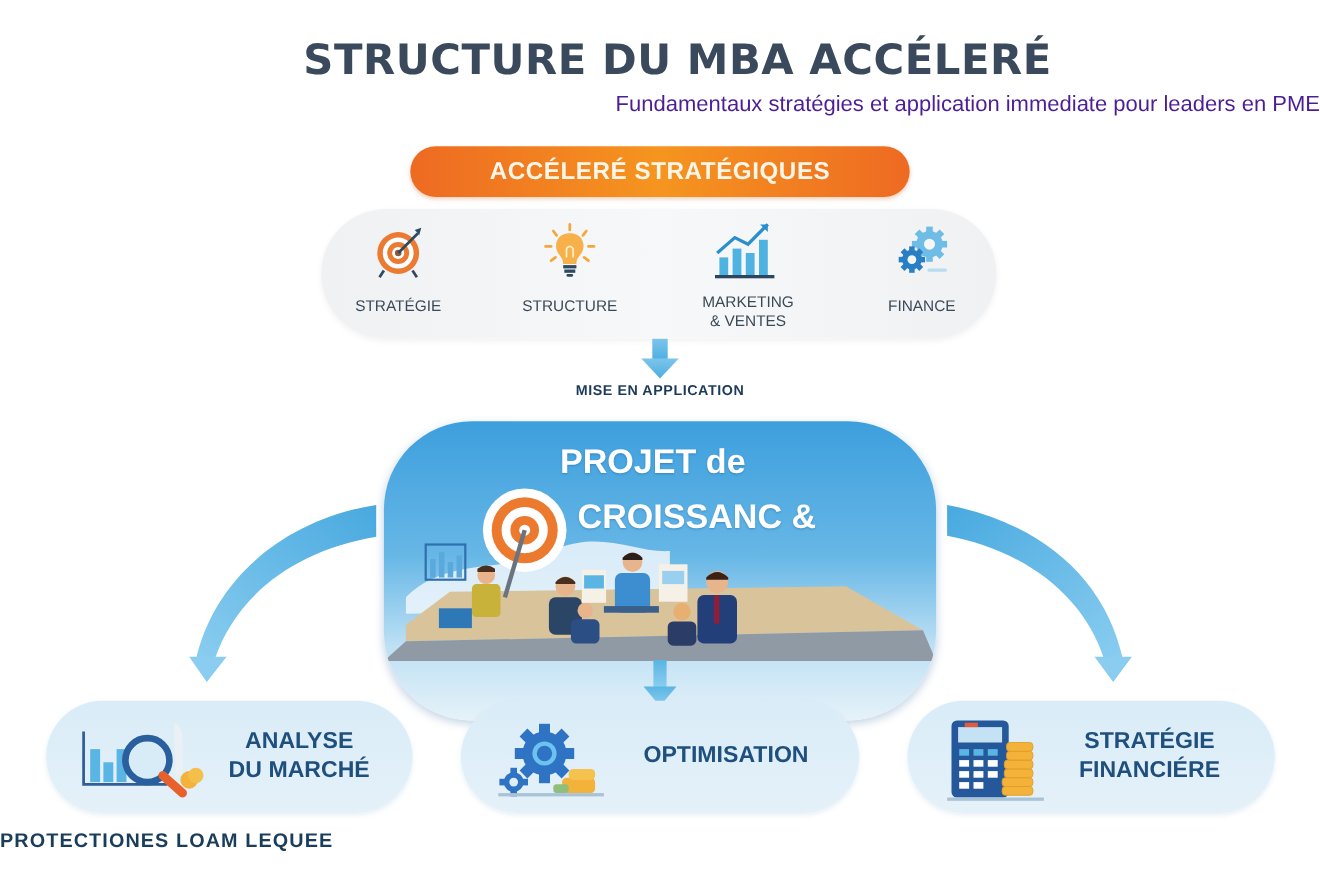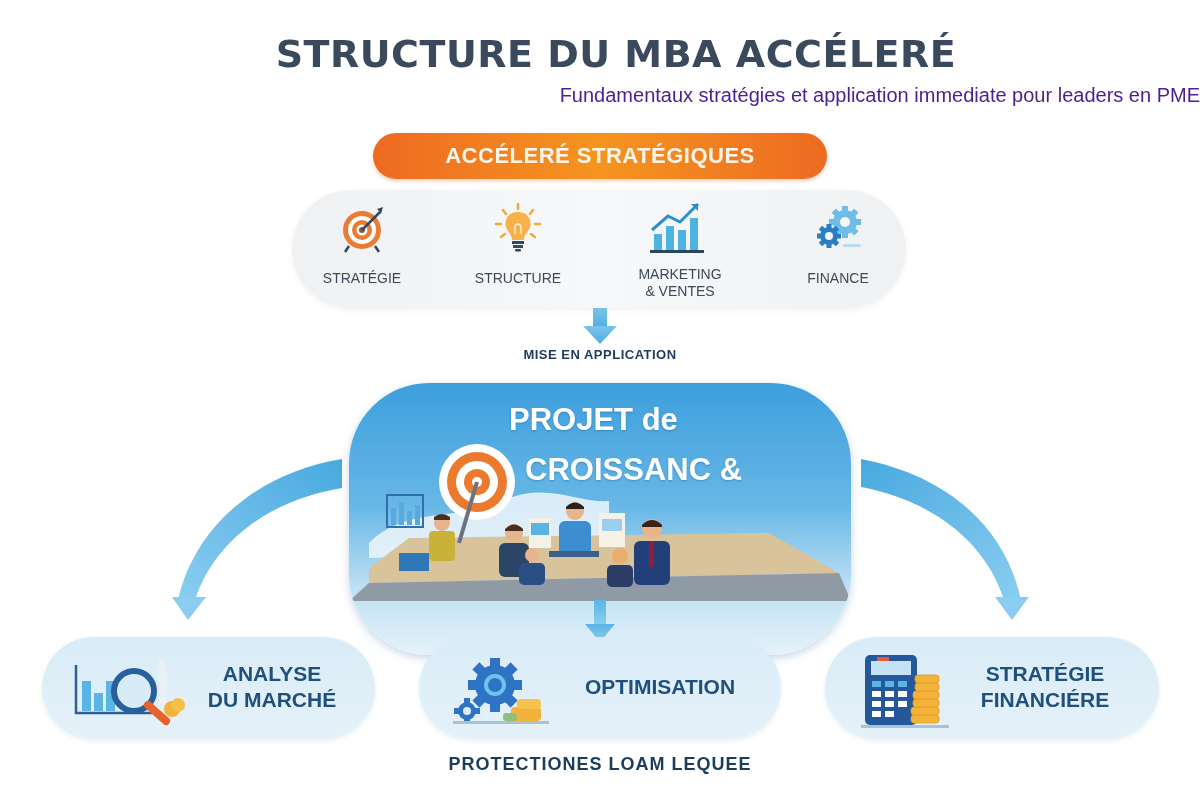--- a/index.html
+++ b/index.html
@@ -59,21 +59,21 @@
   .outcome {
     position: absolute; top: 637px; height: 102px; border-radius: 51px;
     background: linear-gradient(180deg, #d9ecf7 0%, #e5f1f9 100%);
     box-shadow: 0 2px 5px rgba(60,120,170,0.12);
   }
   .outcome .label {
     position: absolute; font-weight: bold; font-size: 21px; color: #1e4f7d; line-height: 26px; text-align: center;
   }
 
   .footer-label {
-    position: absolute; left: 0; top: 754px; width: 1200px; text-align: center;
+    position: absolute; left: 0; top: 754px; width: 1200px; text-align: left;
     font-weight: bold; font-size: 18px; color: #1b3d5c; letter-spacing: 1px;
   }
 
   svg { display: block; overflow: visible; }
 </style>
 </head>
 <body>
 
 <div class="title">STRUCTURE DU MBA ACCÉLERÉ</div>
 <div class="subtitle">Fundamentaux stratégies et application immediate pour leaders en PME</div>

